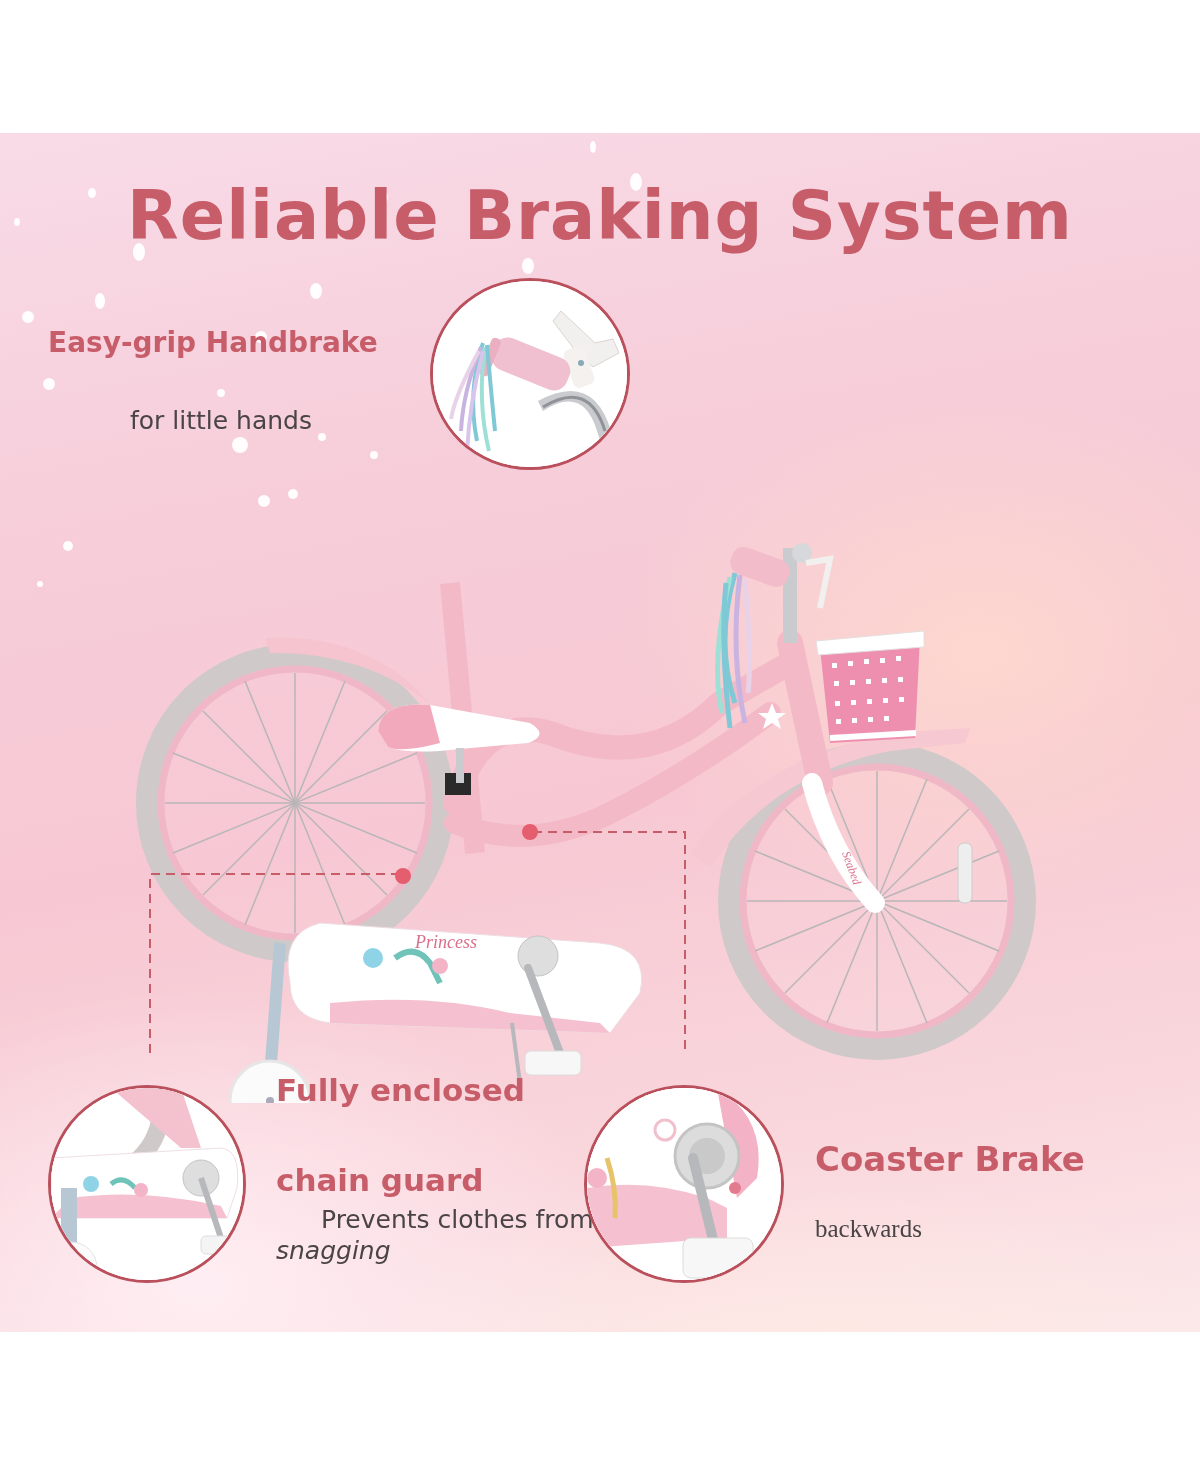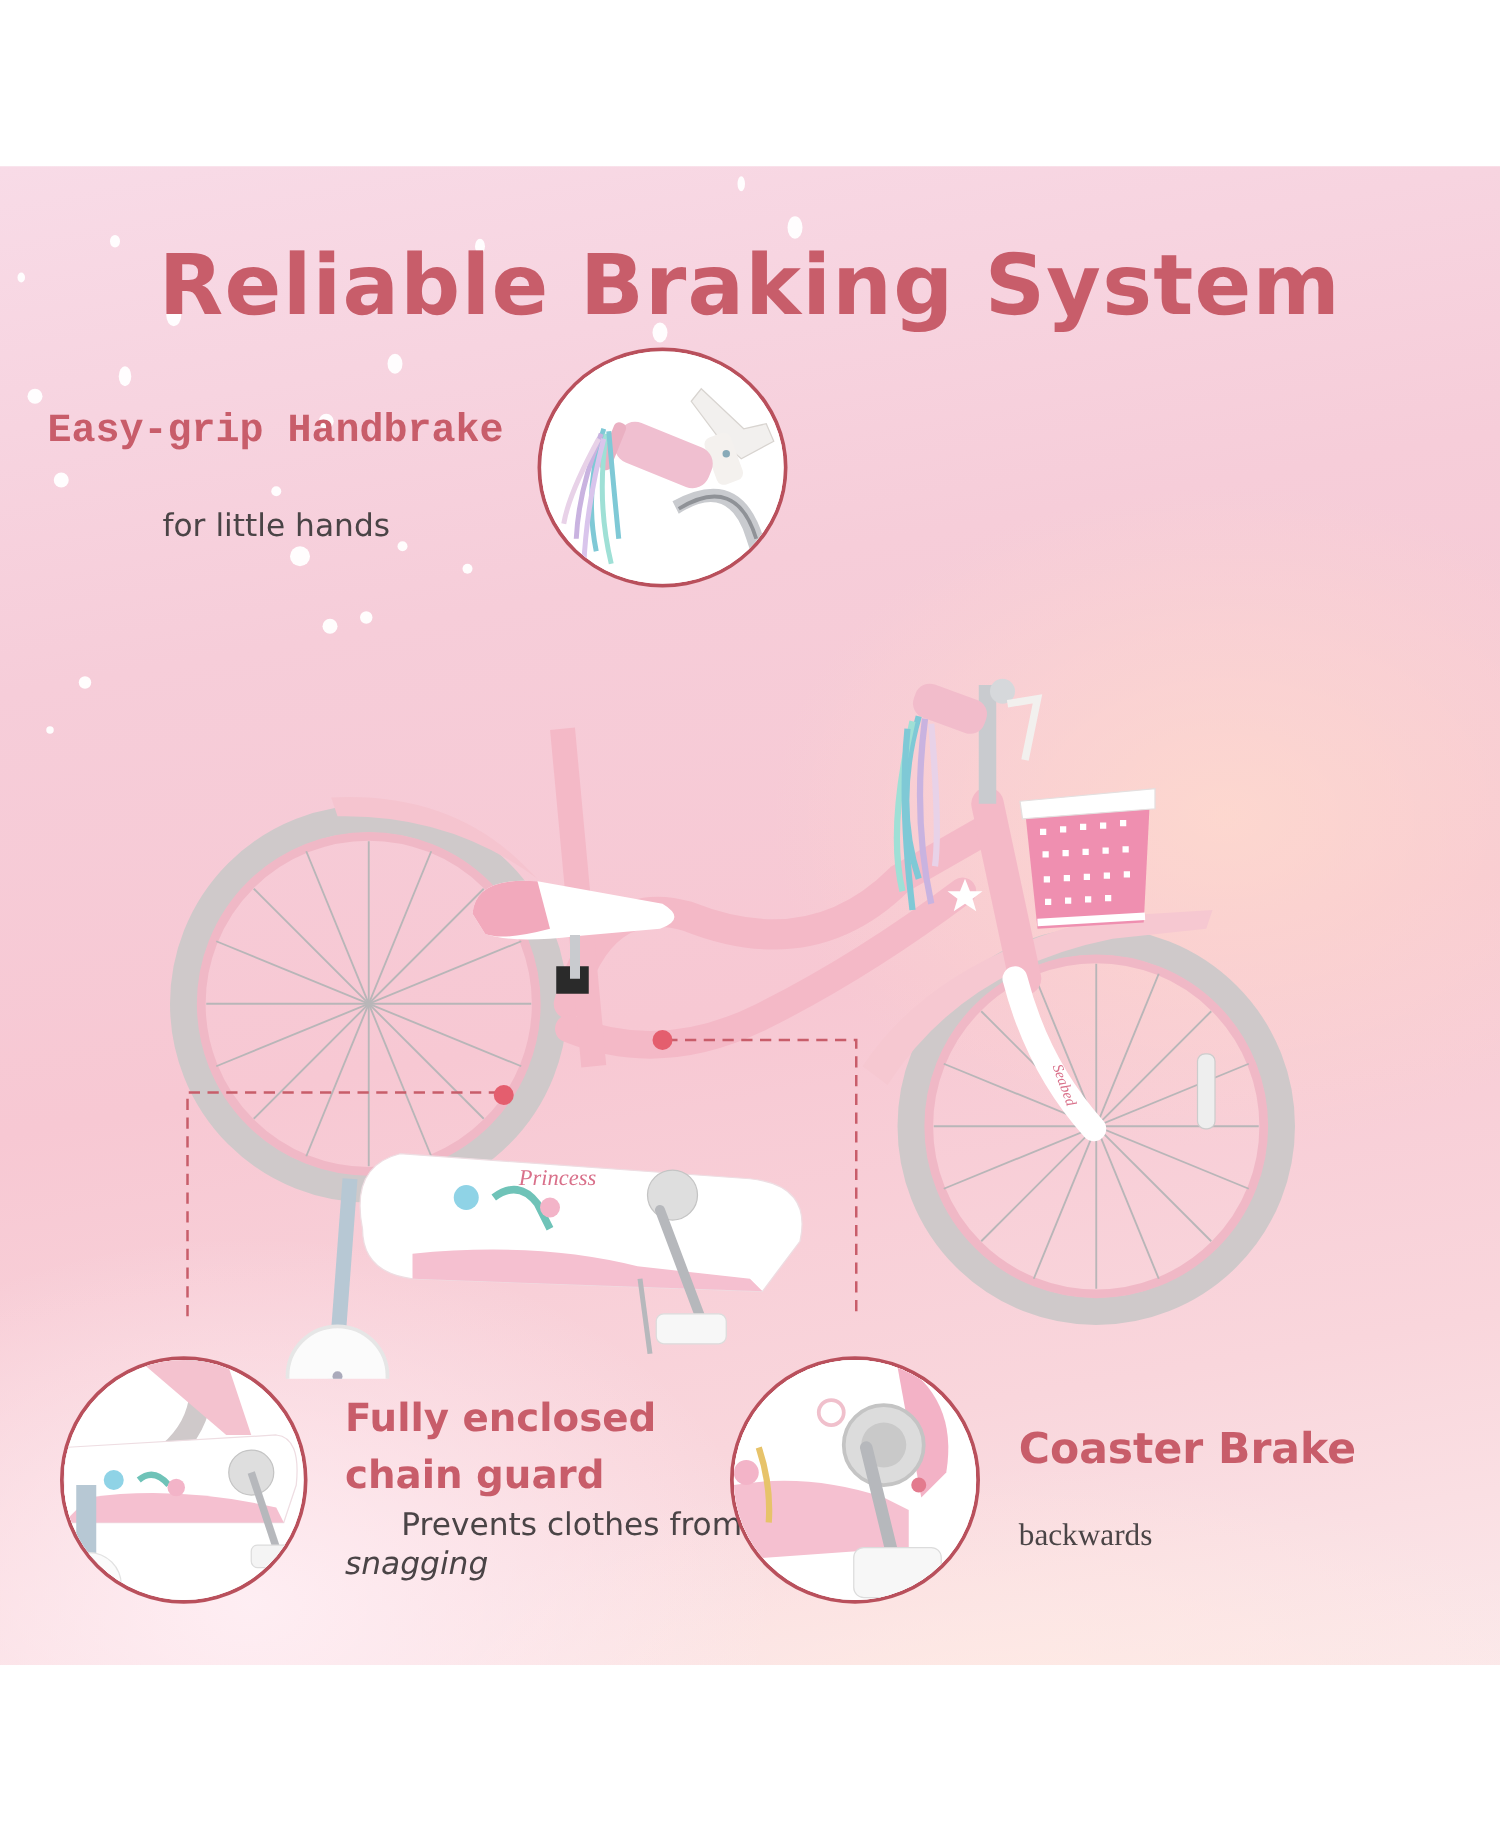--- a/index.html
+++ b/index.html
@@ -41,23 +41,23 @@
     <div class="bubble" style="left:217px;top:256px;width:8px;height:8px;"></div>
     <div class="bubble" style="left:232px;top:304px;width:16px;height:16px;"></div>
     <div class="bubble" style="left:318px;top:300px;width:8px;height:8px;"></div>
     <div class="bubble" style="left:370px;top:318px;width:8px;height:8px;"></div>
     <div class="bubble" style="left:258px;top:362px;width:12px;height:12px;"></div>
     <div class="bubble" style="left:288px;top:356px;width:10px;height:10px;"></div>
     <div class="bubble" style="left:37px;top:448px;width:6px;height:6px;"></div>
     <div class="bubble" style="left:63px;top:408px;width:10px;height:10px;"></div>
   </div>
 
-  <h1 class="title" style="color:#c85d6a;margin-top:12px;">Reliable Braking System</h1>
-
-  <h2 class="feat-h" style="left:38px;top:193px;font-size:32px;color:#c85d6a;font-family:Liberation Mono, monospace;">Easy-grip Handbrake</h2>
+  <h1 class="title" style="color:#c85d6a;">Reliable Braking System</h1>
+
+  <h2 class="feat-h" style="left:48px;top:193px;font-size:28px;color:#c85d6a;">Easy-grip Handbrake</h2>
   <p class="feat-p" style="left:130px;top:272px;text-align:right;">for little hands</p>
 
   <div class="circle" style="left:430px;top:145px;width:200px;height:192px;border:3px solid #b9505c;">
     <svg width="194" height="186" viewBox="0 0 194 186">
       <rect width="194" height="186" fill="#ffffff"></rect>
       <path d="M105 120 Q160 90 178 150 L190 186 L176 186 L164 150 Q150 104 110 130 Z" fill="#c9cbcf"></path>
       <path d="M110 126 Q156 98 172 150" stroke="#8f9297" stroke-width="3" fill="none"></path>
       <path d="M120 40 L128 30 L162 62 L180 58 L186 72 L160 86 L144 72 Z" fill="#f2f0ee" stroke="#d8d4d0"></path>
       <rect x="135" y="66" width="22" height="40" rx="6" fill="#f4f1ee" transform="rotate(-20 146 86)"></rect>
       <circle cx="148" cy="82" r="3" fill="#88aab8"></circle>
@@ -195,21 +195,21 @@
       <circle cx="40" cy="96" r="8" fill="#8fd3e6"></circle>
       <path d="M60 96 Q72 86 84 100" stroke="#6fc3b8" stroke-width="5" fill="none"></path>
       <circle cx="90" cy="102" r="7" fill="#f3b4c8"></circle>
       <circle cx="150" cy="90" r="18" fill="#dedede" stroke="#c4c4c4"></circle>
       <line x1="150" y1="90" x2="170" y2="150" stroke="#b6b8bc" stroke-width="6"></line>
       <rect x="150" y="148" width="40" height="18" rx="5" fill="#f4f4f4" stroke="#dcdcdc"></rect>
       <rect x="10" y="100" width="16" height="60" fill="#b7c8d4"></rect>
       <circle cx="20" cy="180" r="26" fill="#fbfbfb" stroke="#e2e2e2"></circle>
     </svg>
   </div>
-  <h2 class="feat-h" style="left:276px;top:984px;font-size:31px;color:#c85d6a;">Fully enclosed</h2>
+  <h2 class="feat-h" style="left:276px;top:939px;font-size:31px;color:#c85d6a;">Fully enclosed</h2>
   <h2 class="feat-h" style="left:276px;top:1029px;font-size:31px;color:#c85d6a;">chain guard</h2>
   <p class="feat-p" style="left:276px;top:1071px;margin-left:45px;">Prevents clothes from</p>
   <p class="feat-p" style="left:276px;top:1102px;font-style:italic;">snagging</p>
 
   <div class="circle" style="left:584px;top:952px;width:200px;height:198px;border:3px solid #b9505c;">
     <svg width="194" height="192" viewBox="0 0 194 192">
       <rect width="194" height="192" fill="#ffffff"></rect>
       <path d="M0 0 L194 0 L194 40 Q170 20 150 40 L150 130 L0 150 Z" fill="#ffffff"></path>
       <path d="M0 100 Q60 90 120 110 L140 120 L140 150 L0 160 Z" fill="#f5c0d0"></path>
       <path d="M130 0 Q180 30 170 90 L150 110 Z" fill="#f3b2c6"></path>

